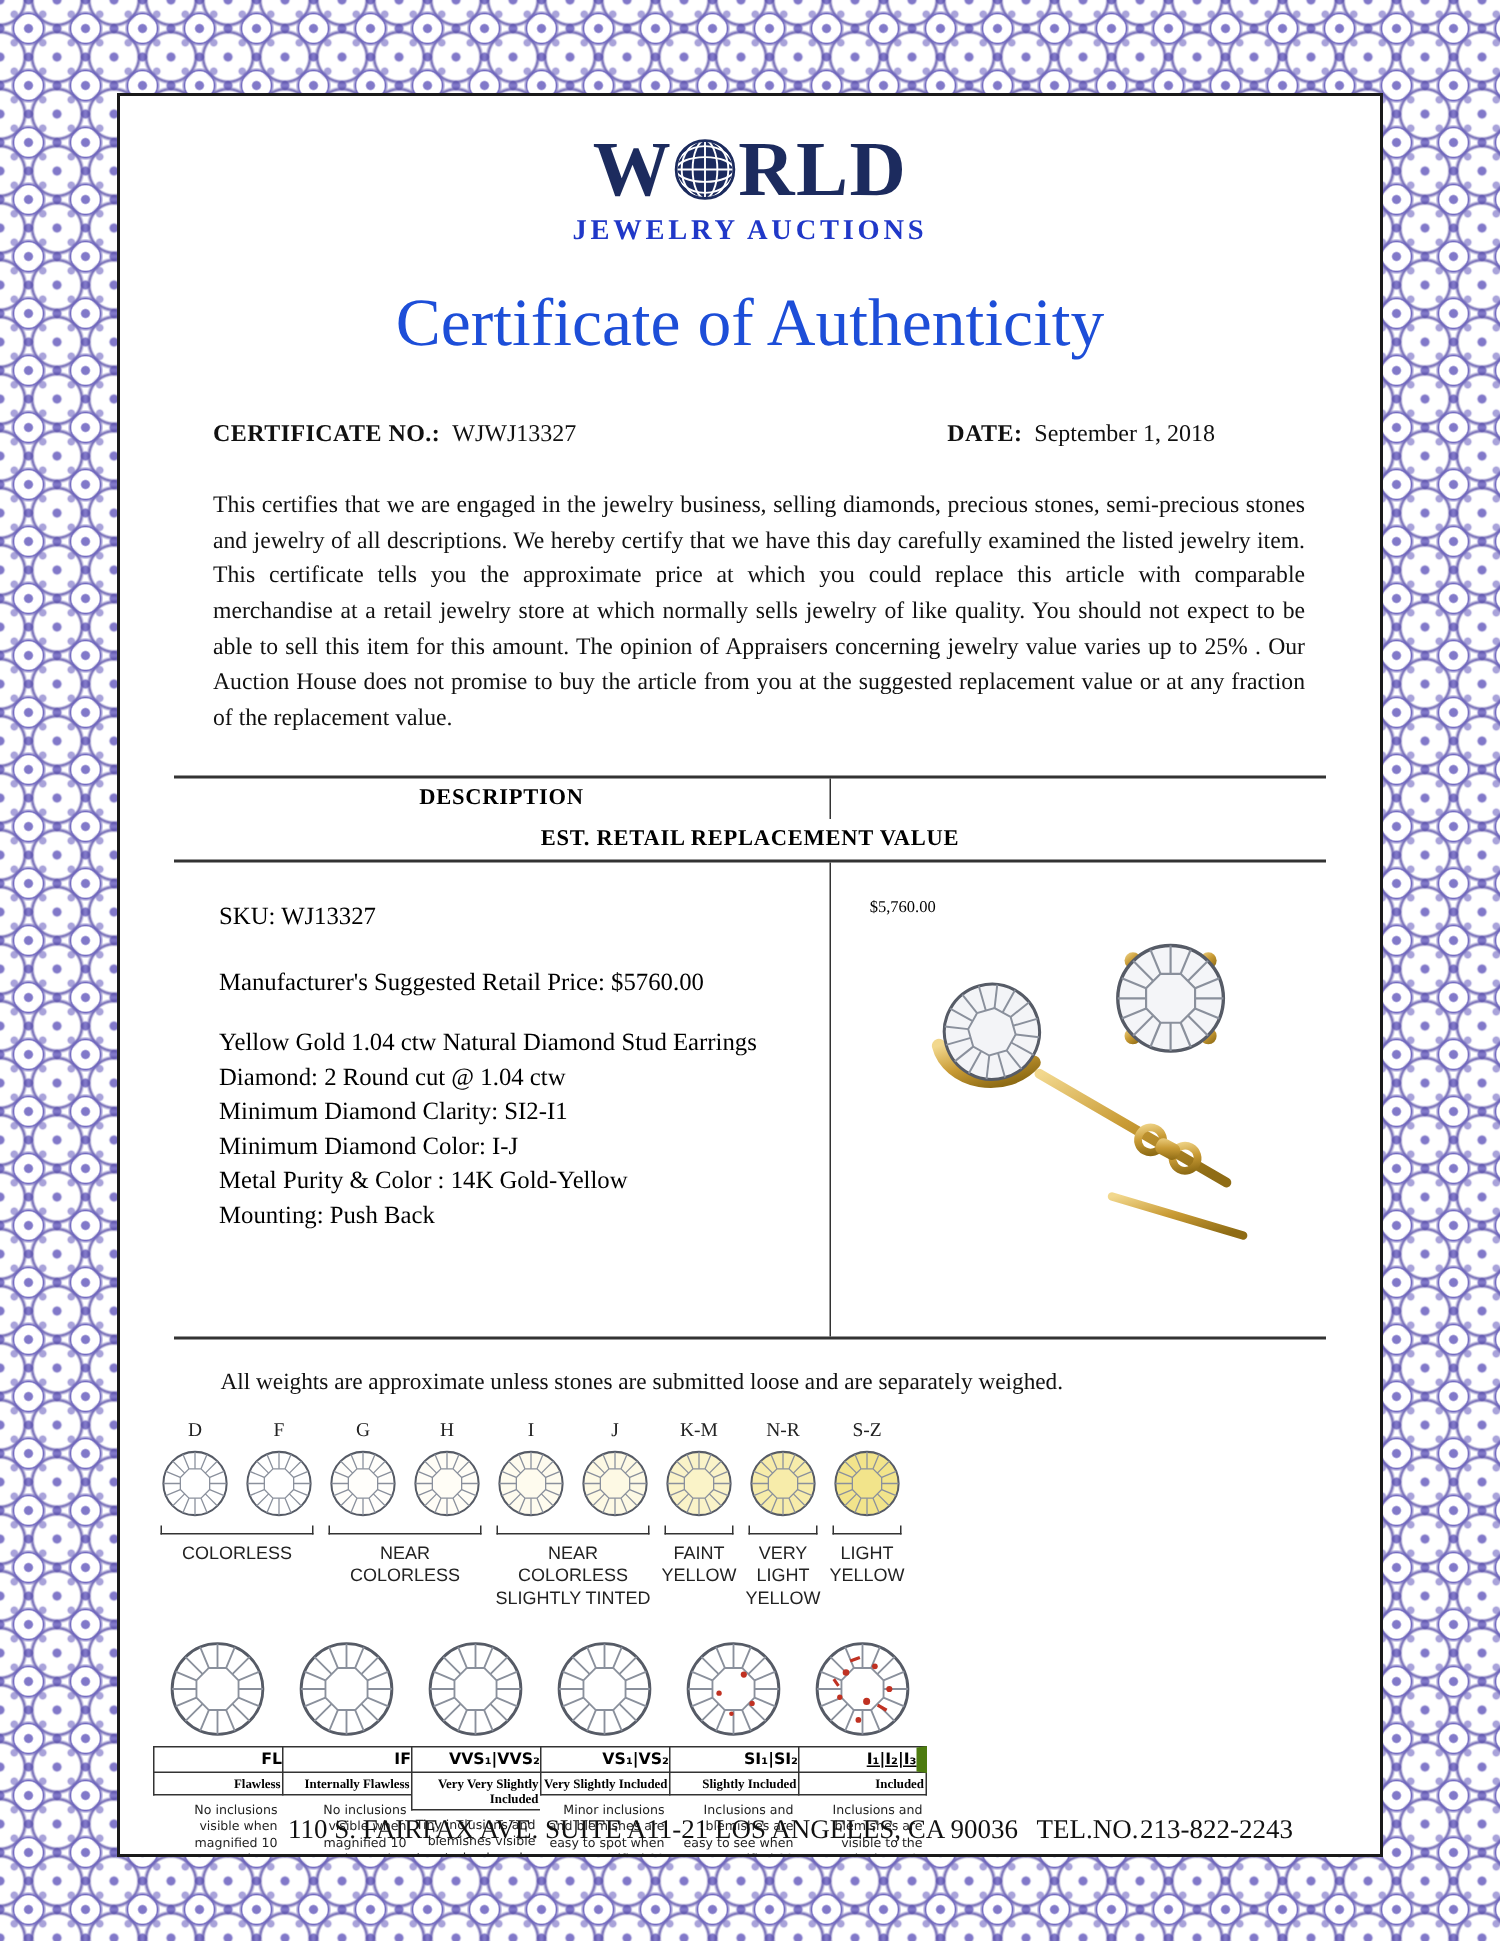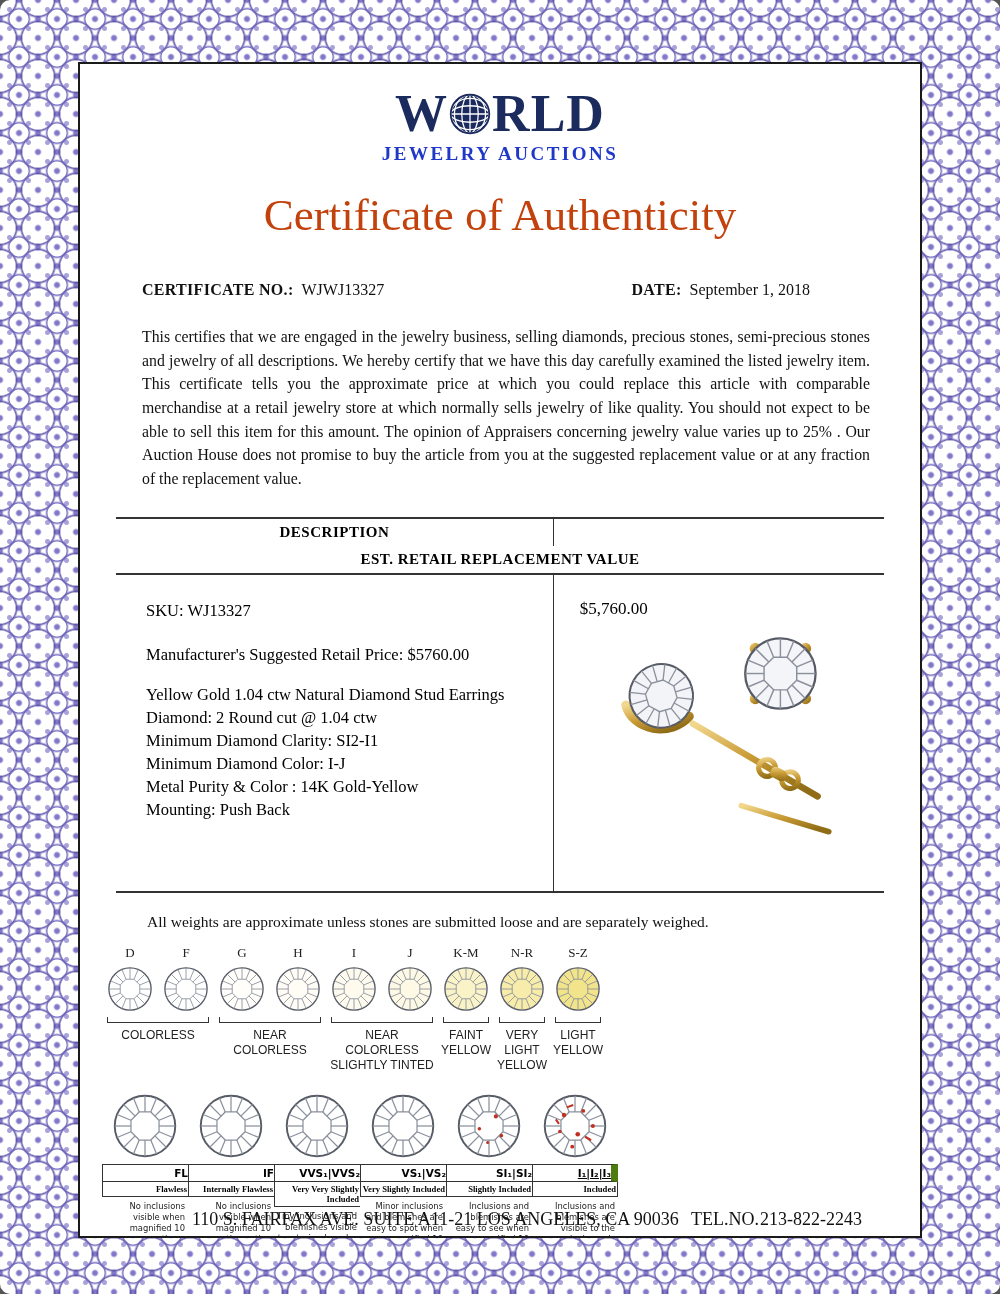--- a/index.html
+++ b/index.html
@@ -11,21 +11,20 @@
     margin: 0 auto;
     background-color: #ffffff;
     background-image:
       radial-gradient(circle, rgba(109,100,189,0) 9px, rgba(109,100,189,0.95) 10px, rgba(109,100,189,0) 12px),
       radial-gradient(circle, rgba(90,80,168,0) 15px, rgba(90,80,168,0.9) 16.5px, rgba(90,80,168,0) 18.5px),
       radial-gradient(circle, rgba(122,113,198,0.95) 2.5px, rgba(122,113,198,0) 3.5px),
       radial-gradient(circle, rgba(122,113,198,0.65) 2px, rgba(122,113,198,0) 3px);
     background-size: 38px 38px, 38px 38px, 19px 19px, 19px 19px;
     background-position: 0 0, 19px 19px, 9.5px 9.5px, 0 0;
     padding: 62px 78px 56px 78px;
-    border-radius: 10px;
   }
 
   .cert {
     position: relative;
     width: 844px; height: 1176px;
     background: #ffffff;
     border: 2px solid #1a1a1a;
     padding: 0 22px;
     overflow: hidden;
   }
@@ -39,21 +38,21 @@
   .globe { width: 44px; height: 44px; vertical-align: -5px; }
   .logo-sub {
     margin-top: 3px;
     font-weight: bold; font-size: 19px; letter-spacing: 2.5px;
     color: #2038c8;
   }
 
   
   .title {
     text-align: center; margin-top: 24px;
-    font-size: 45px; font-weight: 400; color: #c2410c;
+    font-size: 45px; font-weight: 400; color: #1d4ed8;
   }
   .meta-row {
     display: flex; justify-content: space-between;
     margin: 40px 88px 0 40px; font-size: 16px; color: #111;
   }
   .meta-label { font-weight: bold; letter-spacing: .3px; }
   .meta-val { margin-left: 8px; }
 
   
   .body-text {
@@ -64,21 +63,21 @@
   
   .val-table { margin: 26px 14px 0 14px; }
   .t-head {
     display: flex; border-top: 2px solid #333; border-bottom: 2px solid #333;
     font-weight: bold; font-size: 15px; letter-spacing: .5px; flex-direction: column;
   }
   .t-h-desc { width: 57%; text-align: center; padding: 5px 0; border-right: 1.5px solid #333; }
   .t-h-val  { flex: 1;  text-align: center; padding: 5px 0; }
   .t-body { display: flex; border-bottom: 2px solid #333; height: 318px; }
   .t-desc-cell { width: 57%; border-right: 1.5px solid #333; padding: 26px 10px 0 30px; font-size: 16.5px; }
-  .t-val-cell  { flex: 1; padding: 24px 0 0 26px; font-size: 17px; }
+  .t-val-cell  { flex: 1; padding: 24px 0 0 26px; font-size: 11px; }
   .sku { margin-bottom: 24px; }
   .msrp { margin-bottom: 18px; }
   .d-line { line-height: 23px; }
   .earrings { display: block; width: 300px; height: 228px; margin: 8px auto 0; }
 
   
   .weights { margin: 20px 0 0 45px; font-size: 15.5px; color: #111; }
 
   
   .lower { position: relative; margin-top: 14px; }

